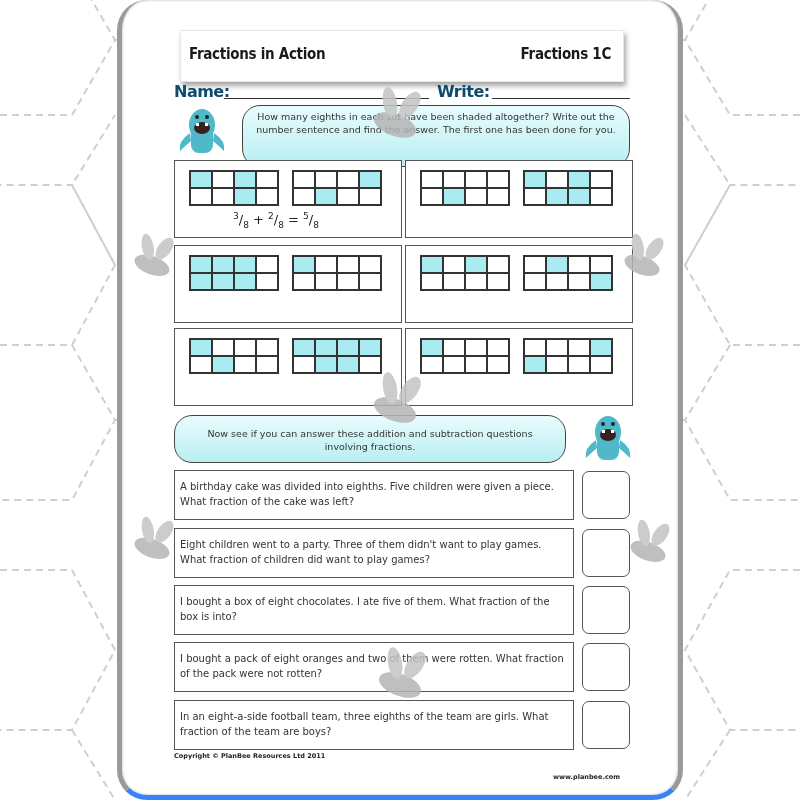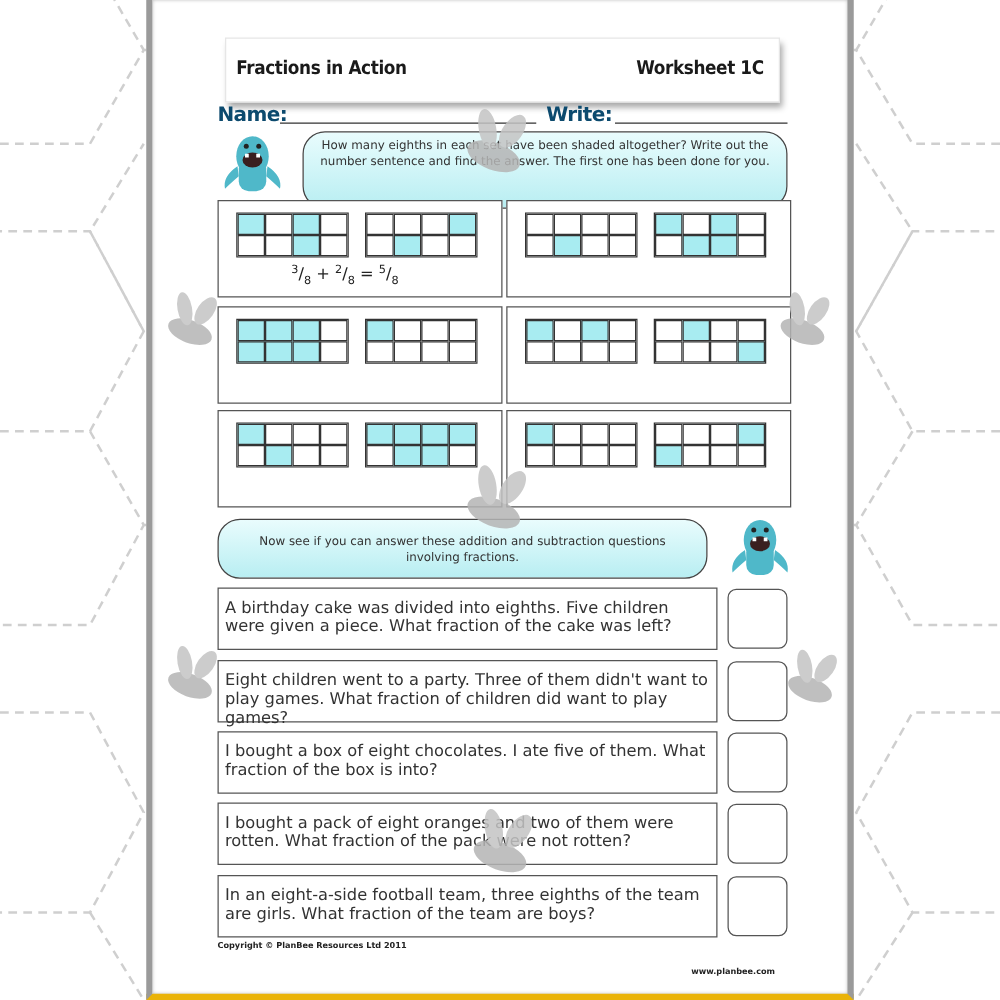--- a/index.html
+++ b/index.html
@@ -6,23 +6,24 @@
   body {
     width:800px; height:800px; position:relative; overflow:hidden;
     background:#ffffff;
     font-family:"DejaVu Sans", sans-serif;
   }
   .bg-hex { position:absolute; left:0; top:0; width:800px; height:800px; }
   .sheet {
     position:absolute; left:117px; top:0; width:566px; height:800px;
     background:#ffffff;
     border-left:5px solid #9a9a9a; border-right:5px solid #9a9a9a;
-    border-bottom:5px solid #eab308;
+    border-bottom:5px solid #3b82f6;
     box-sizing:border-box;
     box-shadow: inset 0 0 3px #bbb;
+    border-radius: 30px;
   }
   .sheet-inner { position:absolute; left:0; top:0; width:100%; height:100%; }
   .title-card {
     position:absolute; left:58px; top:30px; width:442px; height:50px;
     background:#fff; box-shadow: 2px 4px 5px rgba(0,0,0,0.35);
     border:1px solid #e6e6e6;
   }
   .title-left, .title-right {
     position:absolute; top:14px; font-family:"DejaVu Sans Condensed","DejaVu Sans", sans-serif;
     font-weight:bold; font-size:15px; color:#1a1a1a; letter-spacing:-0.3px;
@@ -56,21 +57,21 @@
   }
   .cell { border:1px solid #333; box-sizing:border-box; background:#fff; }
   .cell.on { background:#a8ecf1; }
   .sentence {
     position:absolute; left:58px; top:50px; font-size:13px; color:#222;
   }
   .sentence sup, .sentence sub { font-size:9px; }
   .q-box {
     position:absolute; left:52px; width:400px; height:50px;
     border:1.5px solid #555; box-sizing:border-box; background:#fff;
-    font-size:13px; color:#333; line-height:15px; padding:8px 4px 0 5px;
+    font-size:10px; color:#333; line-height:15px; padding:8px 4px 0 5px;
   }
   .a-box {
     position:absolute; left:460px; width:48px; height:48px;
     border:1.5px solid #555; border-radius:7px; box-sizing:border-box; background:#fff;
   }
   .footer-left, .footer-right {
     position:absolute; top:752px; font-size:6.5px; font-weight:bold; color:#222;
   }
   .footer-left { left:52px; }
   .footer-right { right:58px;margin-top:21px; }
@@ -97,21 +98,21 @@
     <polyline points="115,420 300,420"></polyline>
     <polyline points="500,420 685,420"></polyline>
   </g>
 </svg>
 
 <div class="sheet">
   <div class="sheet-inner">
 
     <div class="title-card">
       <span class="title-left">Fractions in Action</span>
-      <span class="title-right">Worksheet 1C</span>
+      <span class="title-right">Fractions 1C</span>
     </div>
 
     <div class="name-row">
       <span class="name-label">Name:</span>
       <div class="name-line"></div>
       <span class="date-label">Write:</span>
       <div class="date-line"></div>
     </div>
 
     <svg class="monster" style="left:52px;top:103px;" width="56" height="56" viewBox="0 0 56 56">

